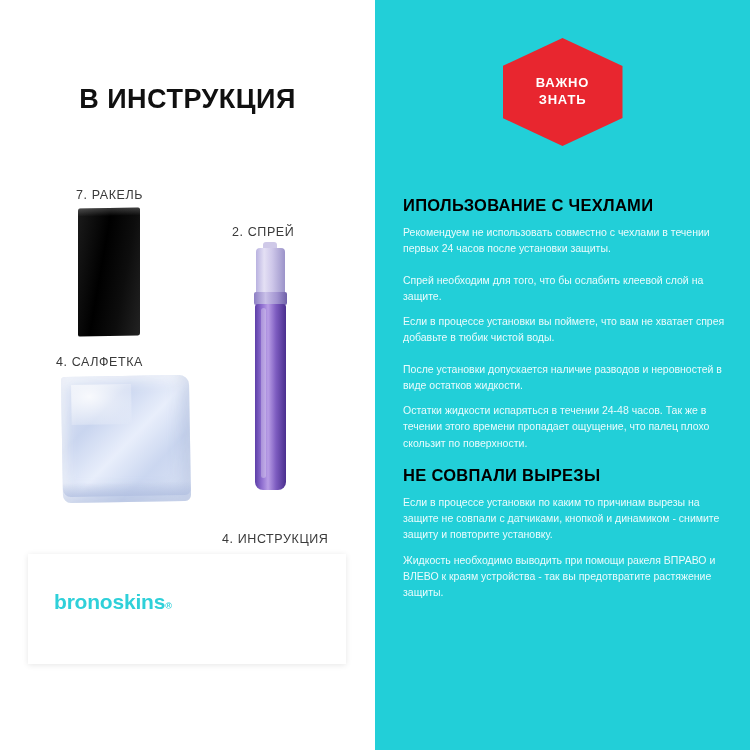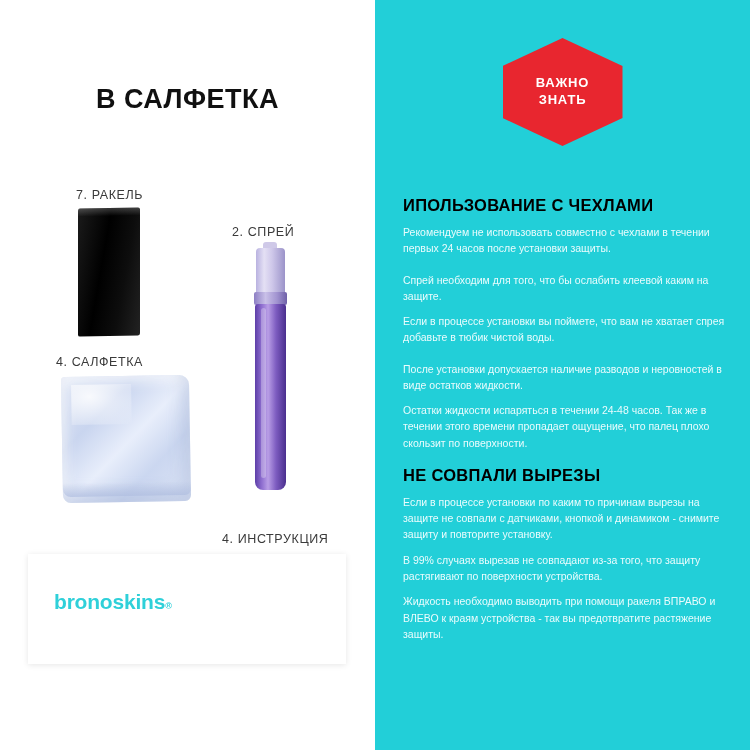--- a/index.html
+++ b/index.html
@@ -223,21 +223,21 @@
     margin-bottom: 9px;
   }
   .sec-par:last-child { margin-bottom: 0; }
 </style>
 </head>
 <body>
 
 <div class="page">
 
   <div class="left">
-    <div class="left-title">В САЛФЕТКА</div>
+    <div class="left-title">В ИНСТРУКЦИЯ</div>
 
     <div class="item-label lbl-1">7. РАКЕЛЬ</div>
     <div class="squeegee"></div>
 
     <div class="item-label lbl-2">2. СПРЕЙ</div>
     <div class="spray-wrap">
       <div class="spray-nozzle"></div>
       <div class="spray-cap"></div>
       <div class="spray-collar"></div>
       <div class="spray-body"></div>
@@ -263,32 +263,31 @@
     </div>
 
     <div class="sections">
 
       <div class="section">
         <div class="sec-title">ИПОЛЬЗОВАНИЕ С ЧЕХЛАМИ</div>
         <div class="sec-par">Рекомендуем не использовать совместно с чехлами в течении первых 24 часов после установки защиты.</div>
       </div>
 
       <div class="section">
-        <div class="sec-par">Спрей необходим для того, что бы ослабить клеевой каким на защите.</div>
+        <div class="sec-par">Спрей необходим для того, что бы ослабить клеевой слой на защите.</div>
         <div class="sec-par">Если в процессе установки вы поймете, что вам не хватает спрея добавьте в тюбик чистой воды.</div>
       </div>
 
       <div class="section">
         <div class="sec-par">После установки допускается наличие разводов и неровностей в виде остатков жидкости.</div>
         <div class="sec-par">Остатки жидкости испаряться в течении 24-48 часов. Так же в течении этого времени пропадает ощущение, что палец плохо скользит по поверхности.</div>
       </div>
 
       <div class="section">
         <div class="sec-title">НЕ СОВПАЛИ ВЫРЕЗЫ</div>
         <div class="sec-par">Если в процессе установки по каким то причинам вырезы на защите не совпали с датчиками, кнопкой и динамиком - снимите защиту и повторите установку.</div>
-        <div class="sec-par">В 99% случаях вырезав не совпадают из-за того, что защиту растягивают по поверхности устройства.</div>
         <div class="sec-par">Жидкость необходимо выводить при помощи ракеля ВПРАВО и ВЛЕВО  к краям устройства - так вы предотвратите растяжение защиты.</div>
       </div>
 
     </div>
   </div>
 
 </div>
 
 </body></html>

